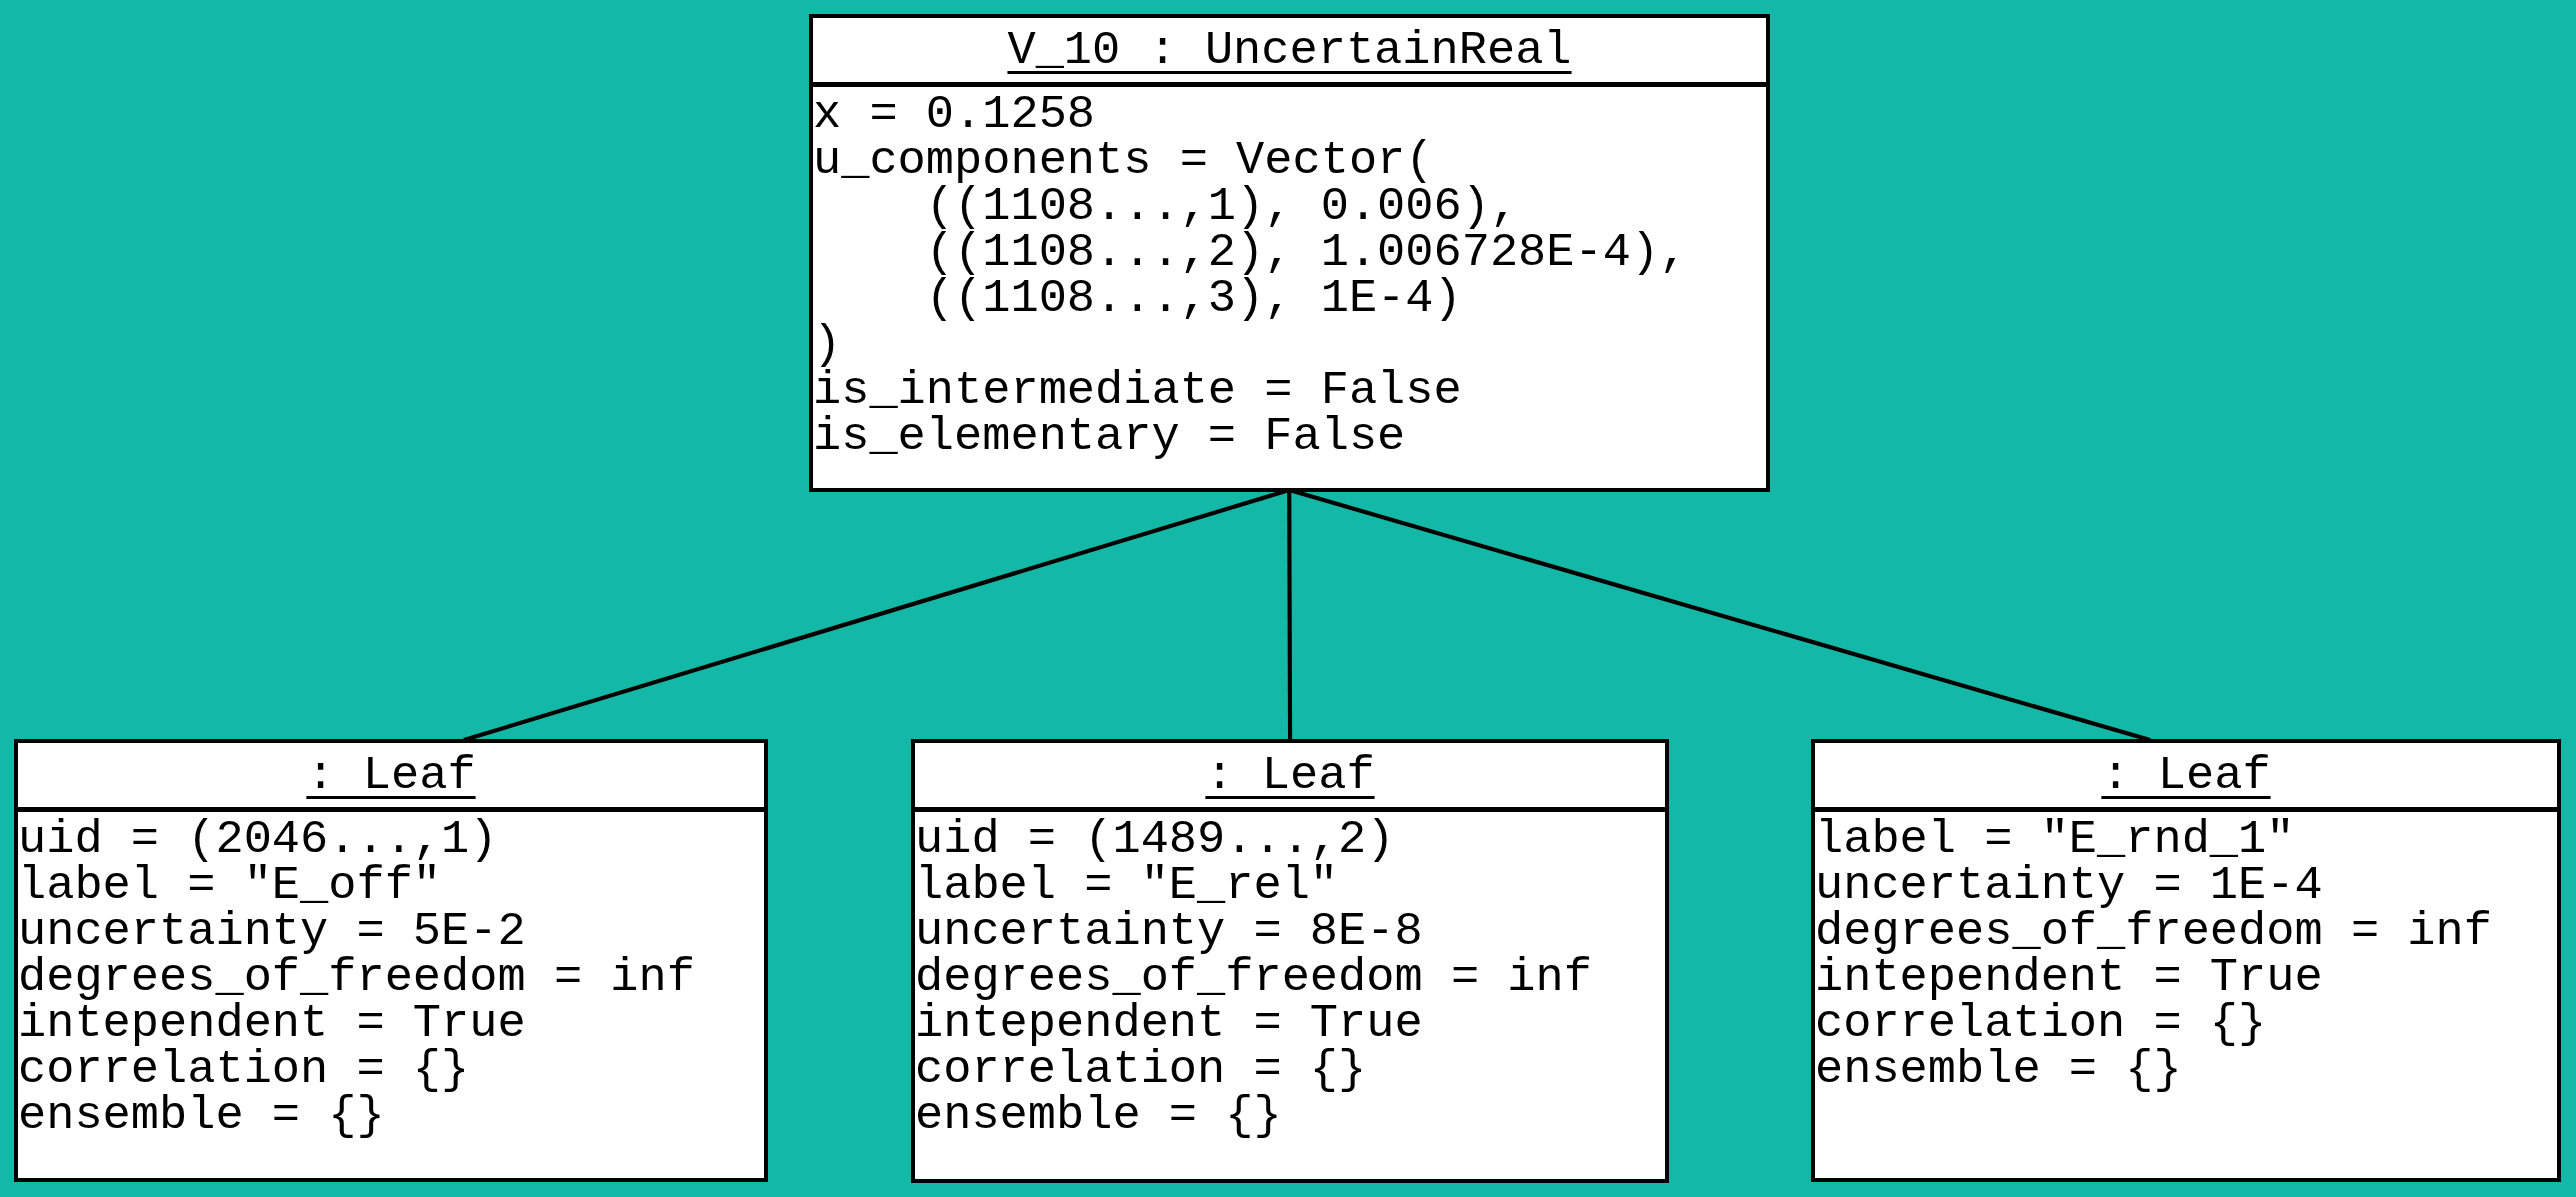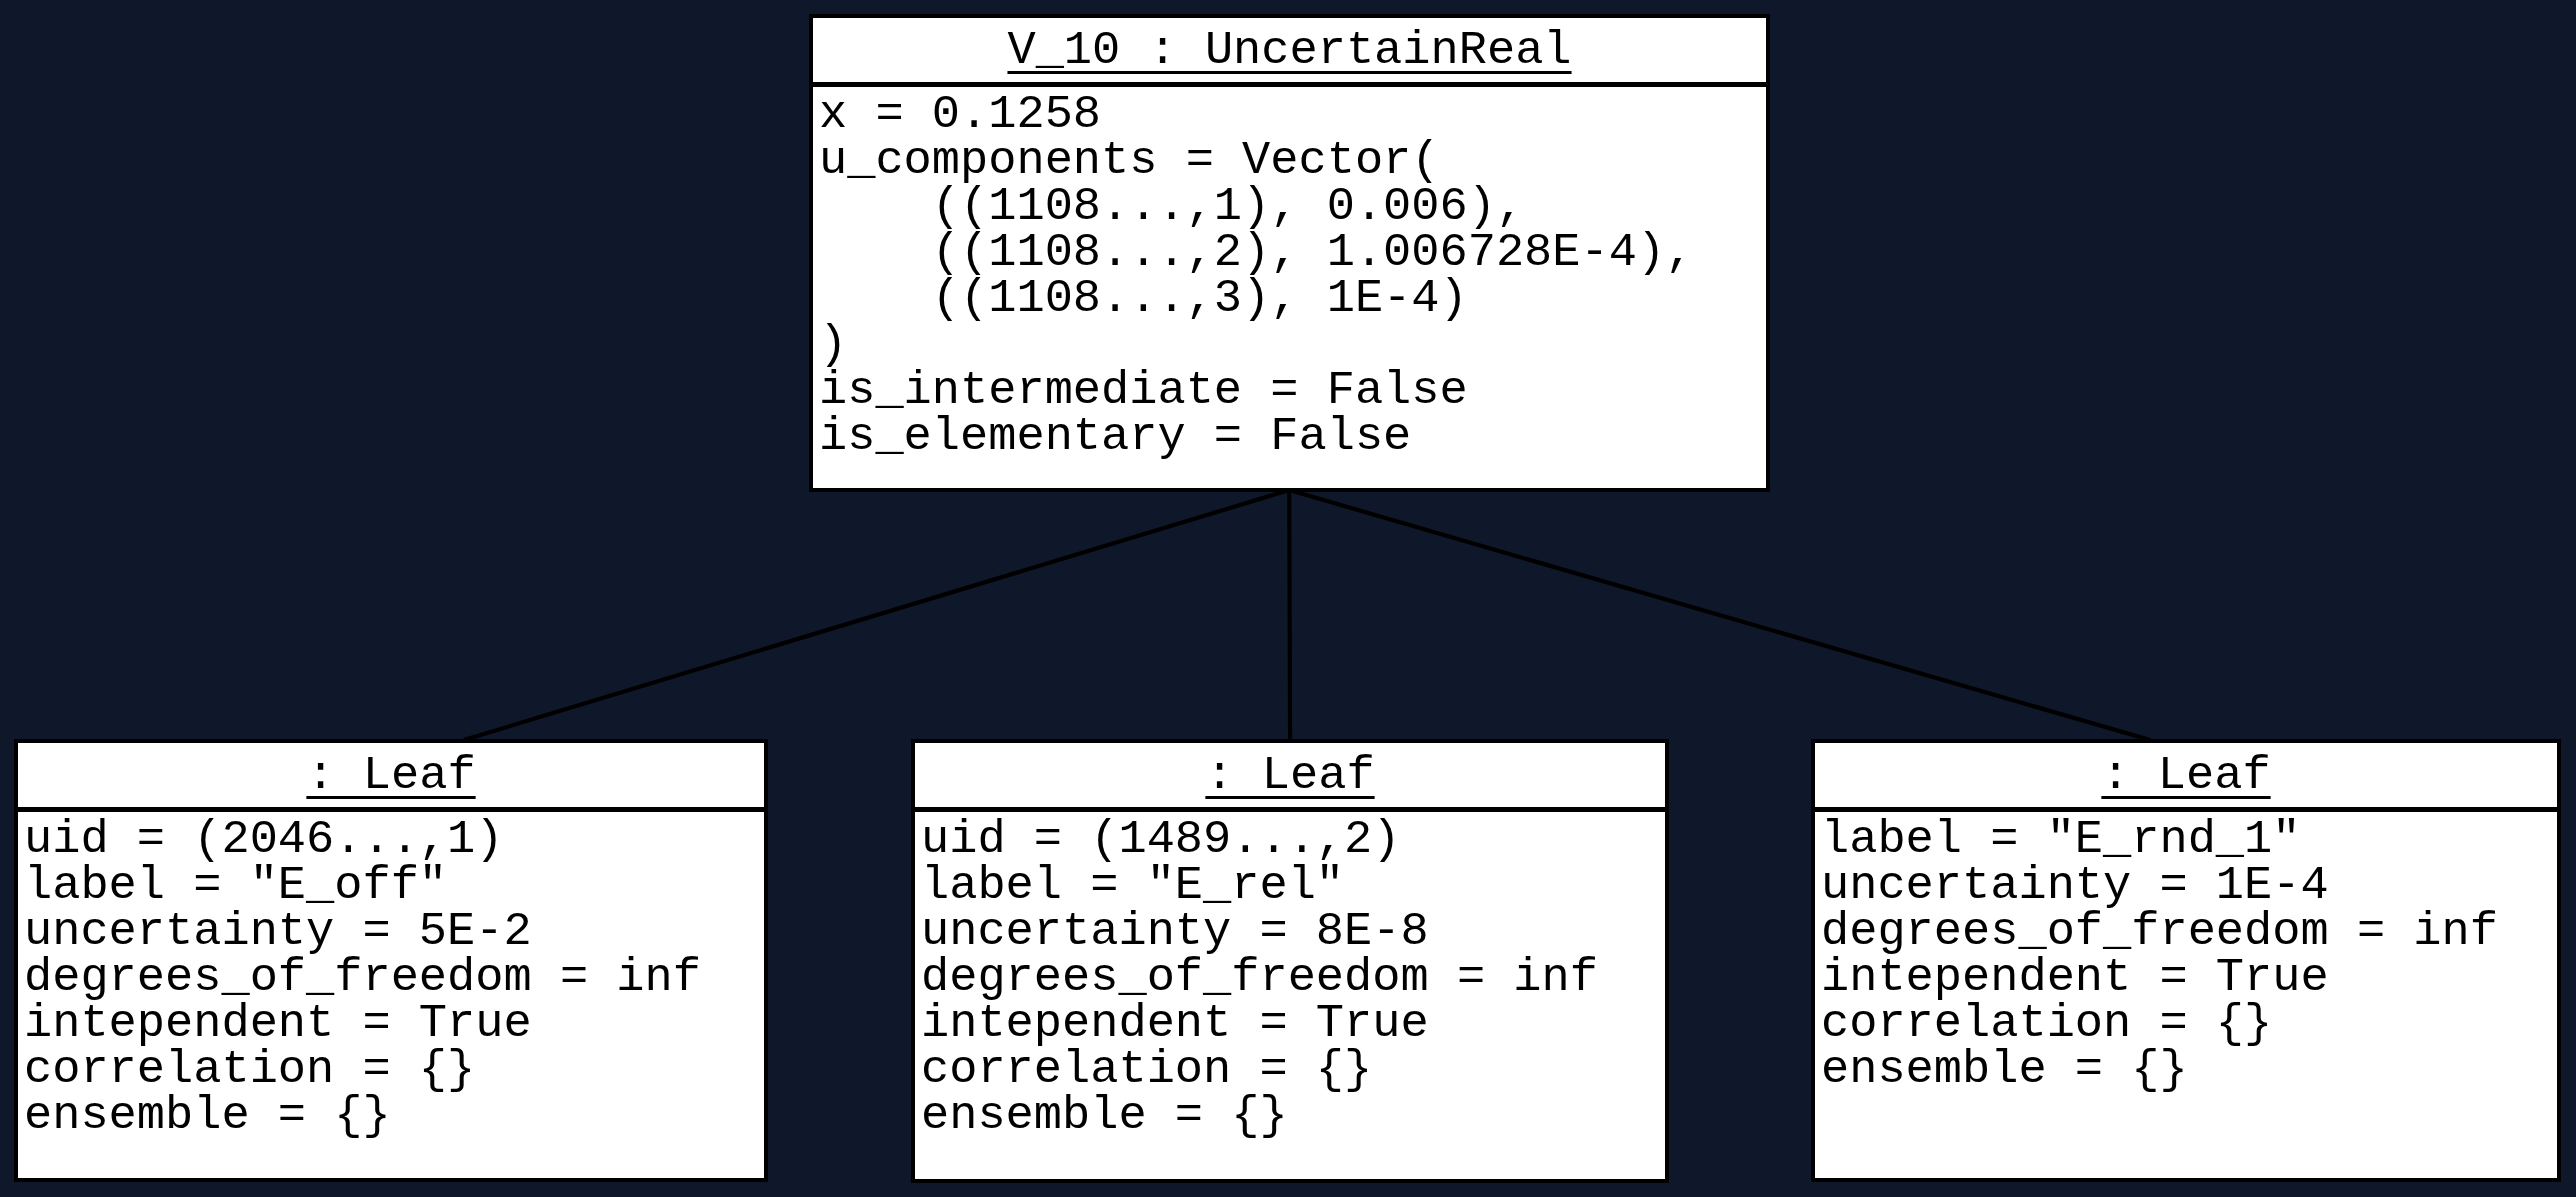--- a/index.html
+++ b/index.html
@@ -1,21 +1,21 @@
 <!DOCTYPE html>
 <html style="font-size:13.2px"><head>
 <meta charset="utf-8">
 <style>
   * { margin: 0; padding: 0; box-sizing: border-box; }
   html, body { background: #ffffff; }
   #canvas {
     position: relative;
     width: 2576px;
     height: 1197px;
-    background: #0f172a;
+    background: #14b8a6;
     font-family: "Liberation Mono", "DejaVu Sans Mono", monospace;
     color: #000000;
     overflow: hidden;
   }
   #edges {
     position: absolute;
     left: 0; top: 0;
     width: 2576px; height: 1197px;
   }
   .node {
@@ -31,21 +31,21 @@
     justify-content: center;
   }
   .title-text {
     font-size: 47px;
     white-space: pre;
     text-decoration: underline;
     text-decoration-thickness: 3.3px;
     text-underline-offset: 7.5px;
   }
   .node-body {
-    padding: 5px 0 0 6px;
+    padding: 5px 0 0 0;
   }
   .code-line {
     font-size: 47px;
     line-height: 46px;
     white-space: pre;
   }
   
   .node-root  { left: 809px;  top: 14px;  width: 961px; height: 478px; }
   
   .node-leaf1 { left: 14px;   top: 739px; width: 754px;  height: 443px; }

